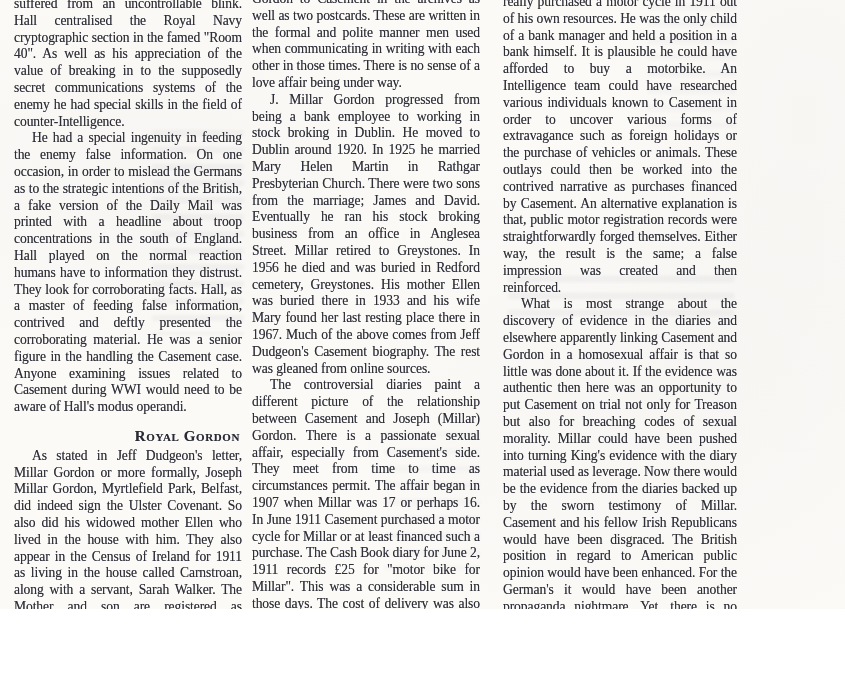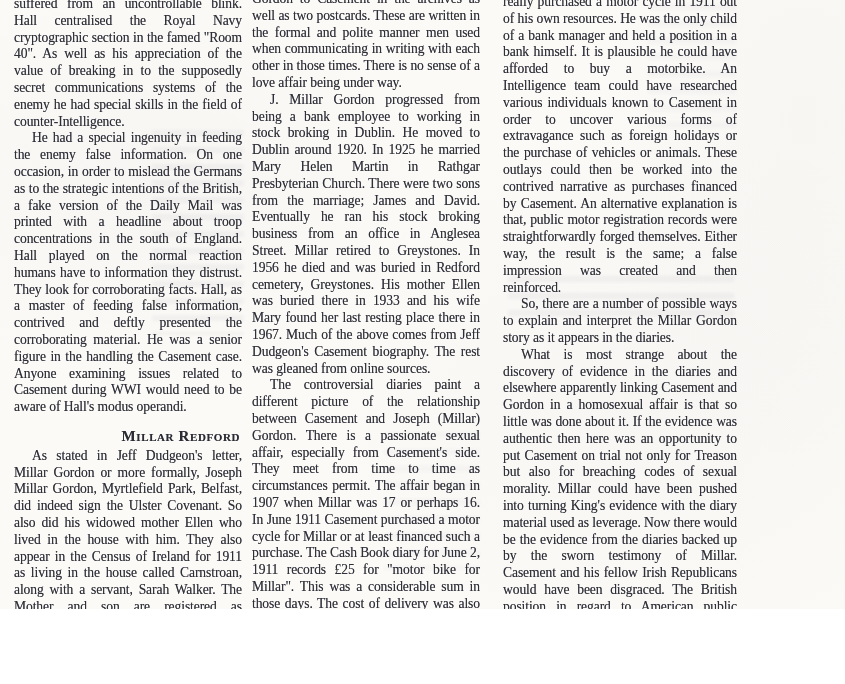--- a/index.html
+++ b/index.html
@@ -73,30 +73,29 @@
 <div class="page">
 
   <div class="ghost ghost-1"></div>
   <div class="ghost ghost-2"></div>
   <div class="ghost ghost-3"></div>
   <div class="ghost ghost-4"></div>
 
   <div class="col col-1">
     <p>suffered from an uncontrollable blink. Hall centralised the Royal Navy cryptographic section in the famed "Room 40". As well as his appreciation of the value of breaking in to the supposedly secret communications systems of the enemy he had special skills in the field of counter-Intelligence.</p>
     <p class="para-indent"><span>He had a special ingenuity in feeding the enemy false information. On one occasion, in order to mislead the Germans as to the strategic intentions of the British, a fake version of the </span><span class="italic">Daily Mail</span><span> was printed with a headline about troop concentrations in the south of England. Hall played on the normal reaction humans have to information they distrust. They look for corroborating facts. Hall, as a master of feeding false information, contrived and deftly presented the corroborating material. He was a senior figure in the handling the Casement case. Anyone examining issues related to Casement during WWI would need to be aware of Hall's </span><span class="italic">modus operandi</span><span>.</span></p>
-    <h3 class="subhead">Millar Redford</h3>
+    <h3 class="subhead">Royal Gordon</h3>
     <p class="para-indent">As stated in Jeff Dudgeon's letter, Millar Gordon or more formally, Joseph Millar Gordon, Myrtlefield Park, Belfast, did indeed sign the Ulster Covenant. So also did his widowed mother Ellen who lived in the house with him. They also appear in the Census of Ireland for 1911 as living in the house called Carnstroan, along with a servant, Sarah Walker. The Mother and son are registered as Presbyterians while the servant is Church of Ireland. Following Ulster Presbyterian custom the son uses the maiden name of the mother as a forename. In the census return he is 20 and his mother is 56. Millar was the only</p>
   </div>
 
   <div class="col col-2">
     <p>Gordon to Casement in the archives as well as two postcards. These are written in the formal and polite manner men used when communicating in writing with each other in those times. There is no sense of a love affair being under way.</p>
     <p class="para-indent">J. Millar Gordon progressed from being a bank employee to working in stock broking in Dublin. He moved to Dublin around 1920. In 1925 he married Mary Helen Martin in Rathgar Presbyterian Church. There were two sons from the marriage; James and David. Eventually he ran his stock broking business from an office in Anglesea Street. Millar retired to Greystones. In 1956 he died and was buried in Redford cemetery, Greystones. His mother Ellen was buried there in 1933 and his wife Mary found her last resting place there in 1967. Much of the above comes from Jeff Dudgeon's Casement biography. The rest was gleaned from online sources.</p>
     <p class="para-indent">The controversial diaries paint a different picture of the relationship between Casement and Joseph (Millar) Gordon. There is a passionate sexual affair, especially from Casement's side. They meet from time to time as circumstances permit. The affair began in 1907 when Millar was 17 or perhaps 16. In June 1911 Casement purchased a motor cycle for Millar or at least financed such a purchase. The Cash Book diary for June 2, 1911 records £25 for "motor bike for Millar". This was a considerable sum in those days. The cost of delivery was also recorded; 18 shillings and three old pence for "Carriage of Motor Bike to dear Millar".</p>
     <p class="para-indent">Archived correspondence has War Office Intelligence trace the motor bike mentioned in the diary via vehicle registr-</p>
   </div>
 
   <div class="col col-3">
     <p>really purchased a motor cycle in 1911 out of his own resources. He was the only child of a bank manager and held a position in a bank himself. It is plausible he could have afforded to buy a motorbike. An Intelligence team could have researched various individuals known to Casement in order to uncover various forms of extravagance such as foreign holidays or the purchase of vehicles or animals. These outlays could then be worked into the contrived narrative as purchases financed by Casement. An alternative explanation is that, public motor registration records were straightforwardly forged themselves. Either way, the result is the same; a false impression was created and then reinforced.</p>
-    <p class="para-indent section-gap">So, there are a number of possible ways to explain and interpret the Millar Gordon story as it appears in the diaries.</p>
     <p class="para-indent">What is most strange about the discovery of evidence in the diaries and elsewhere apparently linking Casement and Gordon in a homosexual affair is that so little was done about it. If the evidence was authentic then here was an opportunity to put Casement on trial not only for Treason but also for breaching codes of sexual morality. Millar could have been pushed into turning King's evidence with the diary material used as leverage. Now there would be the evidence from the diaries backed up by the sworn testimony of Millar. Casement and his fellow Irish Republicans would have been disgraced. The British position in regard to American public opinion would have been enhanced. For the German's it would have been another propaganda nightmare. Yet, there is no record of Millar being as much as interviewed by the authorities.</p>
   </div>
 
 </div>
 
 </body></html>

